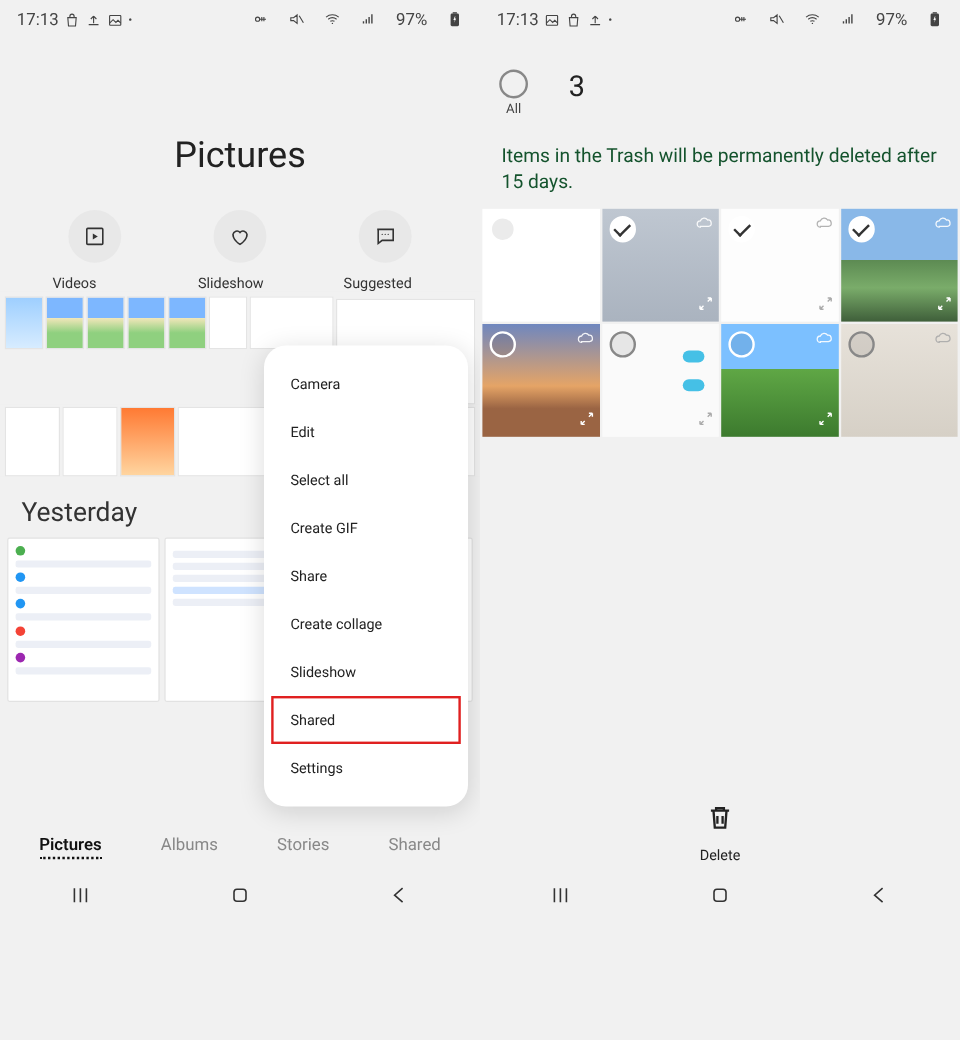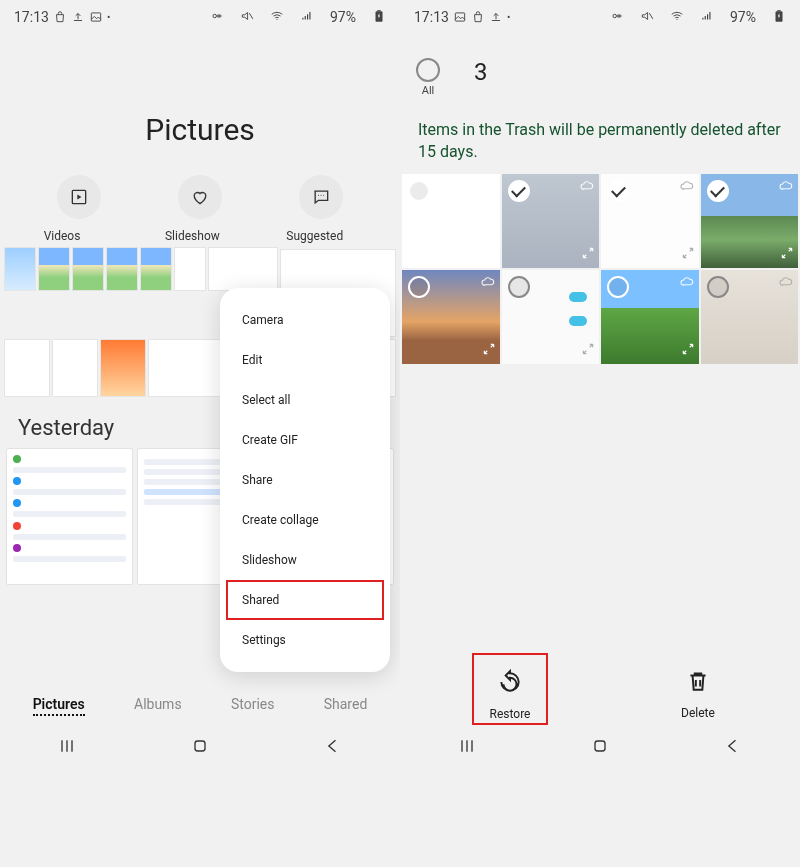--- a/index.html
+++ b/index.html
@@ -435,28 +435,20 @@
     </div>
     <div class="tcell bg-wall">
       <div class="chk" style="border-color:#888;"></div>
       <div class="cloud"><svg viewBox="0 0 24 24">
             <path d="M7 17a4 4 0 010-8 5 5 0 019-1 4 4 0 011 8H7z" stroke="#aaa"></path>
           </svg></div>
     </div>
   </div>
 
   <div class="trashbar">
-    <div class="trbtn hl">
-      <div class="ic">
-          <svg viewBox="0 0 24 24">
-            <path d="M4 12a8 8 0 108-8V2L8 6l4 4V8a6 6 0 11-6 6"></path>
-          </svg>
-        </div>
-      <div class="lbl">Restore</div>
-    </div>
     <div class="trbtn">
       <div class="ic">
           <svg viewBox="0 0 24 24">
             <path d="M5 7h14M9 7V5h6v2m-8 0l1 13h8l1-13M10 11v6m4-6v6"></path>
           </svg>
         </div>
       <div class="lbl">Delete</div>
     </div>
   </div>
 

